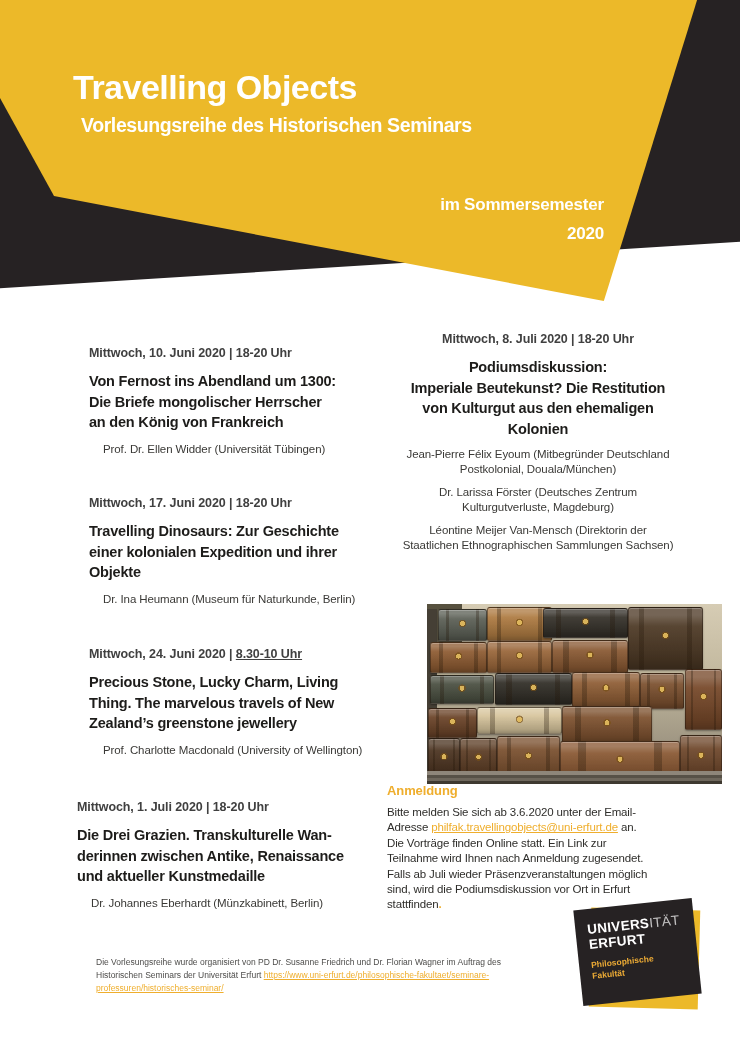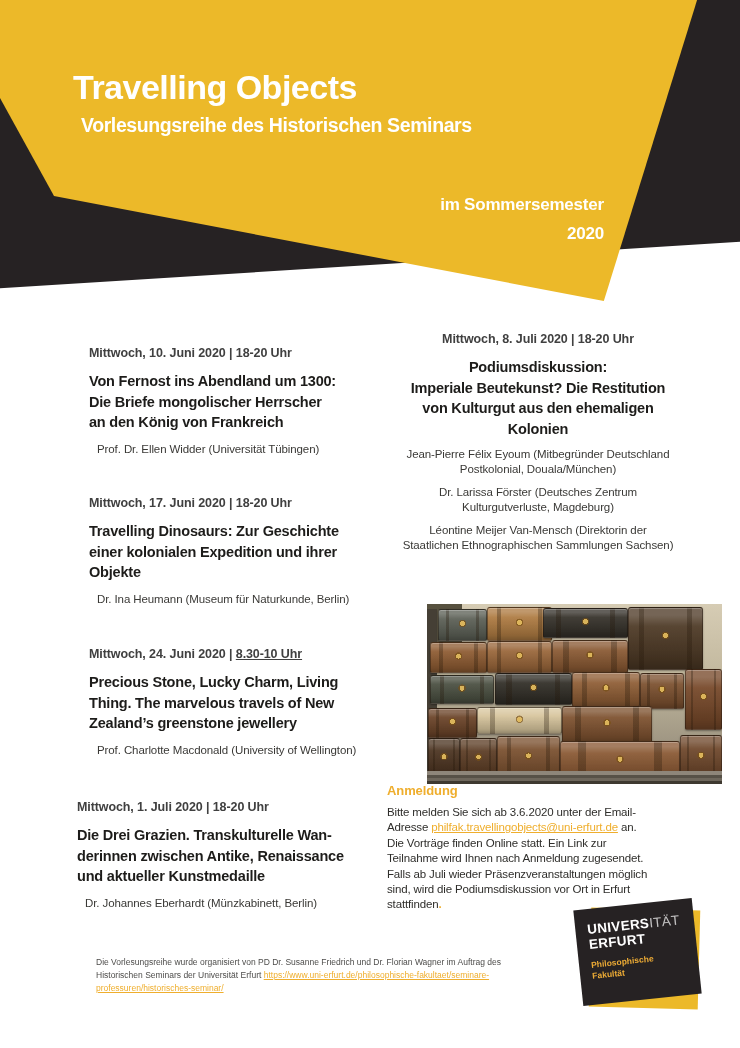--- a/index.html
+++ b/index.html
@@ -23,21 +23,21 @@
   .lecture{position:absolute;width:300px;}
   .pos-l1{left:89px;top:346px;}
   .pos-l2{left:89px;top:496px;}
   .pos-l3{left:89px;top:647px;}
   .pos-l4{left:77px;top:800px;}
   .pos-r1{left:387px;top:332px;width:302px;text-align:center;}
   .lec-date{font-size:12.5px;font-weight:bold;color:#404040;letter-spacing:-0.1px;line-height:15px;}
   .lec-date .underlined{text-decoration:underline;}
   .lec-title{margin:10px 0 0;font-size:14.5px;font-weight:bold;color:#1D1C1A;
         line-height:20.5px;white-space:pre-line;letter-spacing:-0.2px;}
-  .lec-speaker{margin:9px 8px 0;font-size:11.5px;color:#3A3936;line-height:15px;
+  .lec-speaker{margin:9px 14px 0;font-size:11.5px;color:#3A3936;line-height:15px;
         white-space:pre-line;letter-spacing:-0.1px;}
   .panel-speaker{margin:8px 0 0;font-size:11.5px;color:#3A3936;line-height:15px;
         white-space:pre-line;letter-spacing:-0.1px;}
 
   
   .photo{position:absolute;left:387px;top:588px;width:295px;height:180px;overflow:hidden;
         background:linear-gradient(180deg,#D6CCB4 0%,#C2B89E 40%,#9E9582 78%,#6B6355 92%,#4E483E 100%);}
   .photo::after{content:"";position:absolute;left:0;right:0;bottom:0;height:7%;
         background:linear-gradient(180deg,#8E867A 0 30%,#575147 30% 55%,#6E675C 55% 75%,#3E3930 75% 100%);}
   .trunk{position:absolute;box-sizing:border-box;border:1px solid rgba(30,20,10,.45);

